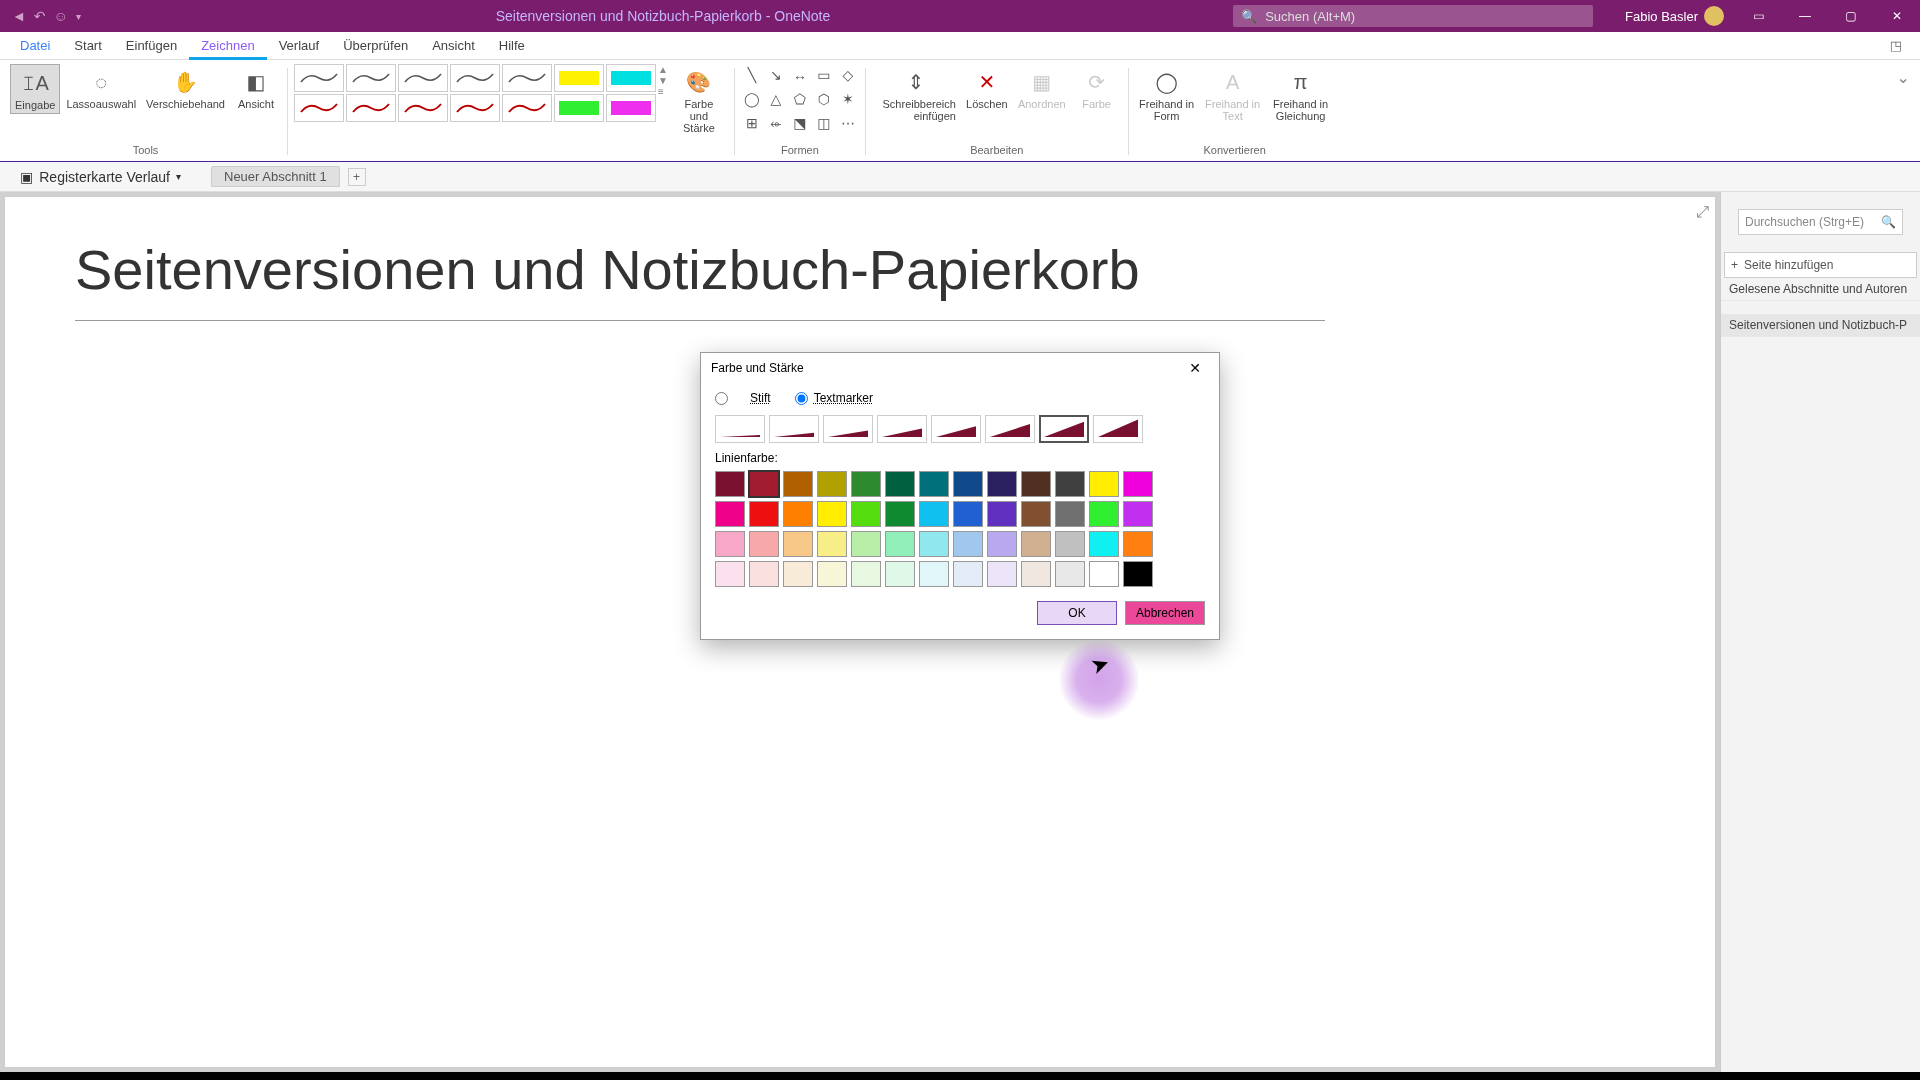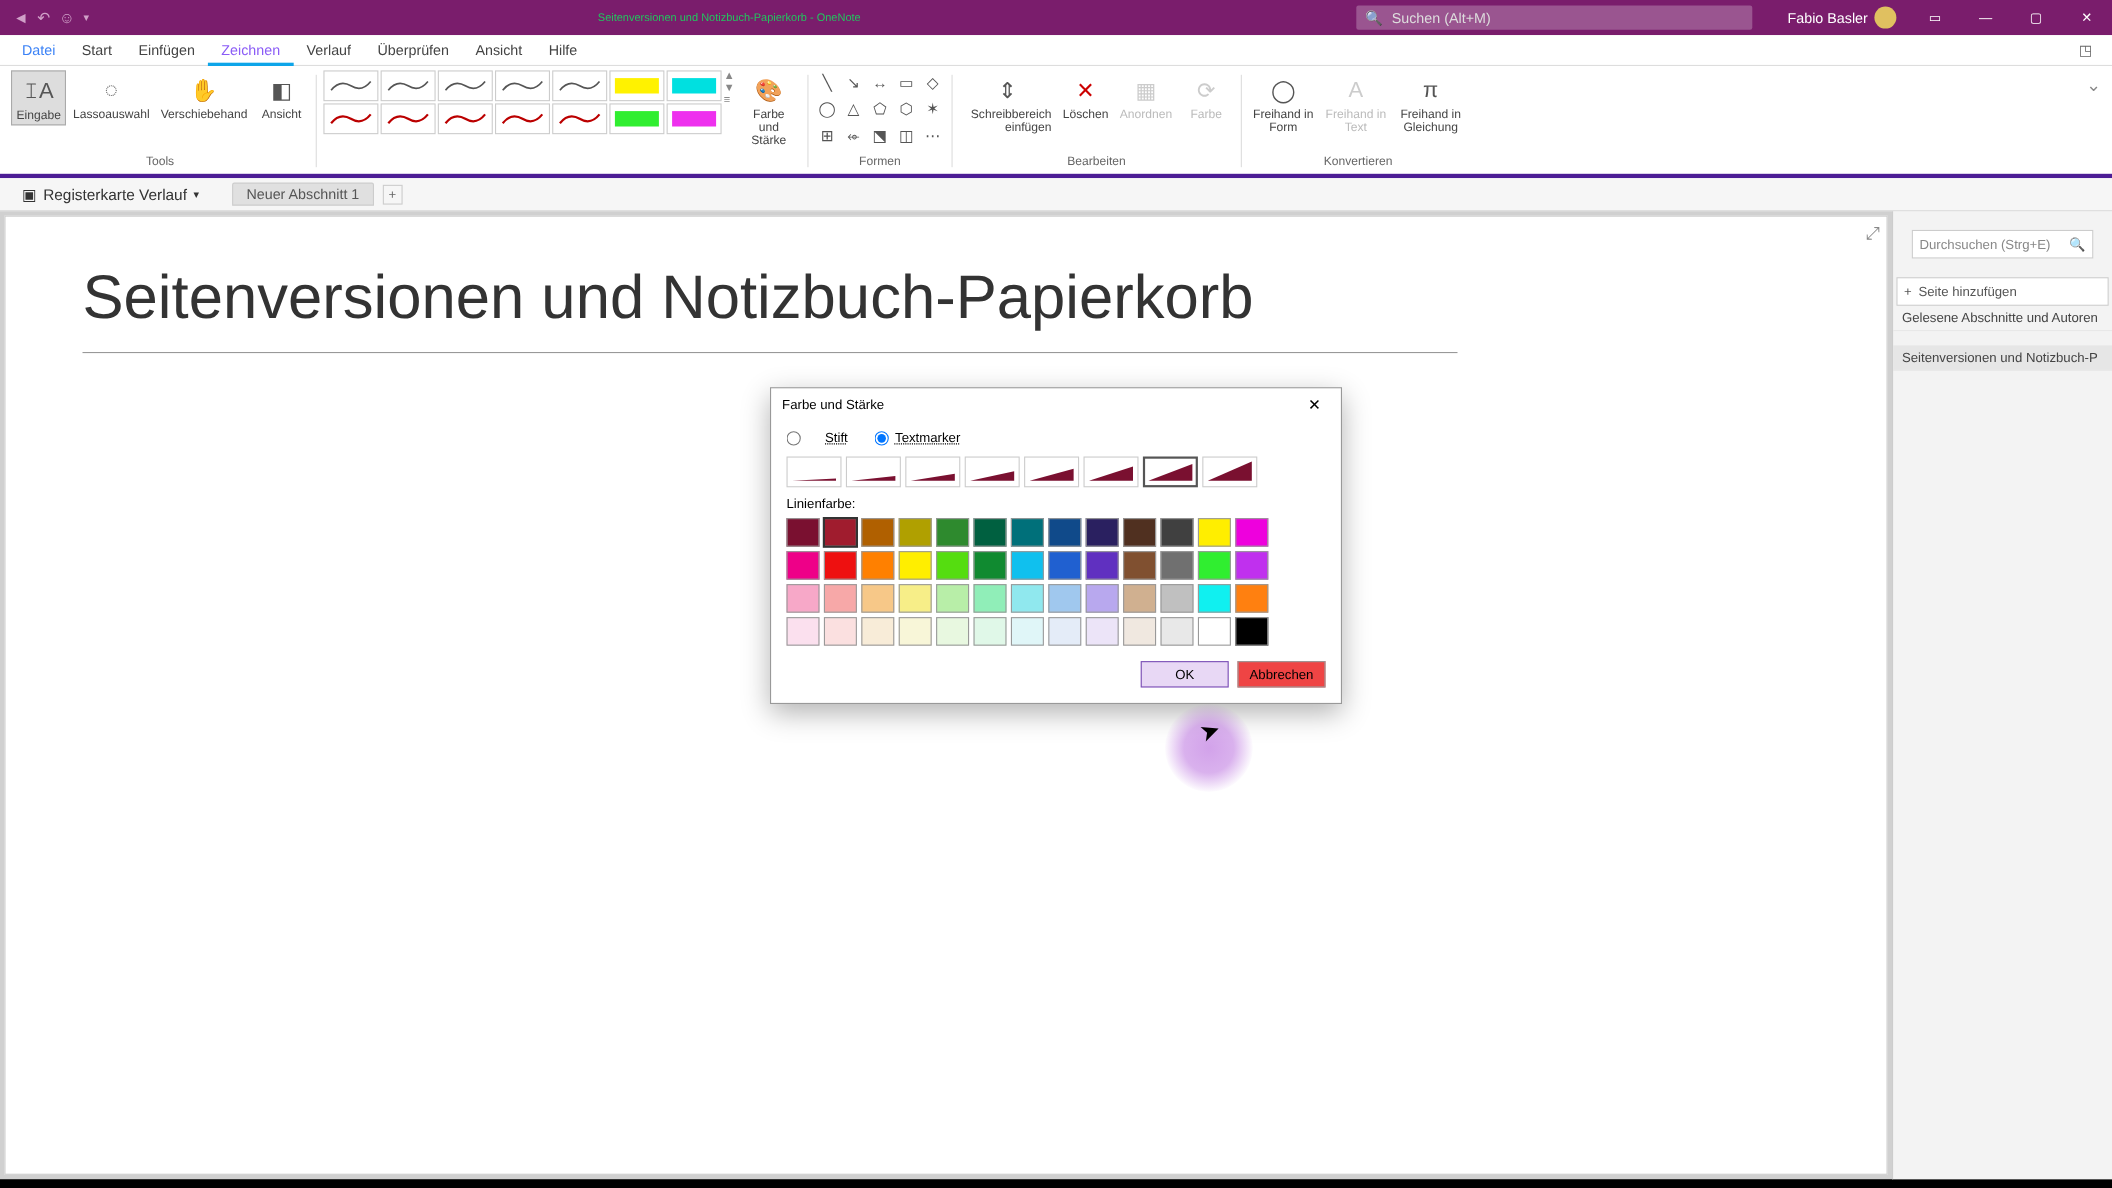--- a/index.html
+++ b/index.html
@@ -2,36 +2,36 @@
 <html><head>
 <meta charset="utf-8">
 <style>
 * { margin: 0; padding: 0; box-sizing: border-box; font-family: "Segoe UI", sans-serif; }
 body { background: #ffffff; width: 1920px; height: 1080px; overflow: hidden; position: relative; }
 
 
 .titlebar { background: #7a1d6c; height: 32px; display: flex; align-items: center; color: #fff; font-size: 13px; }
 .titlebar .left-icons { display: flex; gap: 8px; padding: 0 12px; align-items: center; }
 .titlebar .left-icons span { color: #d0a0c8; font-size: 14px; cursor: pointer; }
-.titlebar .title { flex: 1; text-align: center; color: #22c55e; font-size: 10px; }
+.titlebar .title { flex: 1; text-align: center; color: #c4b5fd; font-size: 14px; }
 .titlebar .search-box { background: #9a5590; border-radius: 2px; height: 22px; width: 360px; display: flex; align-items: center; padding: 0 8px; color: #ddd; font-size: 13px; margin-right: 20px; }
 .titlebar .search-box .icon { margin-right: 8px; font-size: 13px; }
 .titlebar .user { margin: 0 12px; font-size: 13px; display: flex; align-items: center; gap: 6px; }
 .titlebar .avatar { width: 20px; height: 20px; border-radius: 50%; background: #e0c060; }
 .titlebar .win-btns { display: flex; }
 .titlebar .win-btns div { width: 46px; height: 32px; display: flex; align-items: center; justify-content: center; cursor: pointer; font-size: 12px; }
 
 
 .ribbon-tabs { background: #fff; height: 28px; display: flex; align-items: center; padding: 0 8px; border-bottom: 1px solid #ddd; font-size: 13px; }
 .ribbon-tabs .tab { padding: 0 12px; height: 28px; line-height: 28px; cursor: pointer; color: #444; }
 .ribbon-tabs .tab.active { border-bottom: 3px solid #0ea5e9; color: #8b5cf6; font-weight: 500; }
 .ribbon-tabs .collapse { margin-left: auto; padding: 0 10px; color: #666; cursor: pointer; }
 
 
-.ribbon { background: #fff; height: 102px; display: flex; border-bottom: 4px solid #4c1d95; padding: 2px 4px 0 4px; }
+.ribbon { background: #fff; height: 102px; display: flex; border-bottom: 1px solid #4c1d95; padding: 2px 4px 0 4px; }
 .ribbon-group { display: flex; flex-direction: column; align-items: center; padding: 2px 6px; position: relative; }
 .ribbon-group .items { flex: 1; display: flex; align-items: flex-start; gap: 2px; }
 .ribbon-group .label { font-size: 11px; color: #666; padding-bottom: 3px; }
 .ribbon-sep { width: 1px; background: #ddd; margin: 6px 0; }
 
 .rbtn { display: flex; flex-direction: column; align-items: center; justify-content: center; padding: 2px 4px; cursor: pointer; font-size: 11px; color: #444; text-align: center; min-width: 50px; }
 .rbtn .ico { width: 32px; height: 32px; display: flex; align-items: center; justify-content: center; font-size: 20px; color: #555; }
 .rbtn.selected { background: #ddd; border: 1px solid #aaa; }
 .rbtn.disabled { color: #bbb; }
 .rbtn.disabled .ico { color: #ccc; }
@@ -74,21 +74,21 @@
 .dialog .radio-row { display: flex; gap: 24px; margin-bottom: 10px; }
 .dialog .radio-row label { display: flex; align-items: center; gap: 6px; }
 .thickness-row { display: flex; gap: 4px; margin-bottom: 8px; }
 .thick-swatch { width: 50px; height: 28px; border: 1px solid #ccc; background: #fff; cursor: pointer; display: flex; align-items: center; justify-content: center; position: relative; }
 .thick-swatch.selected { border: 2px solid #555; }
 .thick-swatch svg { width: 44px; height: 24px; }
 .color-grid { display: grid; grid-template-columns: repeat(13, 30px); grid-auto-rows: 26px; gap: 4px; margin-top: 6px; }
 .color-swatch { border: 1px solid #999; cursor: pointer; }
 .color-swatch.selected { outline: 2px solid #333; outline-offset: -1px; }
 .dlg-buttons { display: flex; justify-content: flex-end; gap: 8px; margin-top: 14px; }
-.dlg-buttons button { min-width: 80px; height: 24px; font-size: 12px; border: 1px solid #999; background: #ef4444; cursor: pointer; }
+.dlg-buttons button { min-width: 80px; height: 24px; font-size: 12px; border: 1px solid #999; background: #ec4899; cursor: pointer; }
 .dlg-buttons button.primary { border: 1px solid #7a4fb5; background: #e8d8f5; }
 
 
 .cursor-highlight { position: absolute; left: 1059px; top: 640px; width: 80px; height: 80px; border-radius: 50%; background: radial-gradient(circle, rgba(180,100,220,0.6) 0%, rgba(180,100,220,0.5) 40%, rgba(180,100,220,0) 72%); pointer-events: none; z-index: 200; }
 .cursor-arrow { position: absolute; left: 1091px; top: 652px; z-index: 201; font-size: 22px; color: #000; pointer-events: none; transform: rotate(-20deg); }
 
 
 .bottom-bar { height: 8px; background: #000; }
 </style>
 </head>

